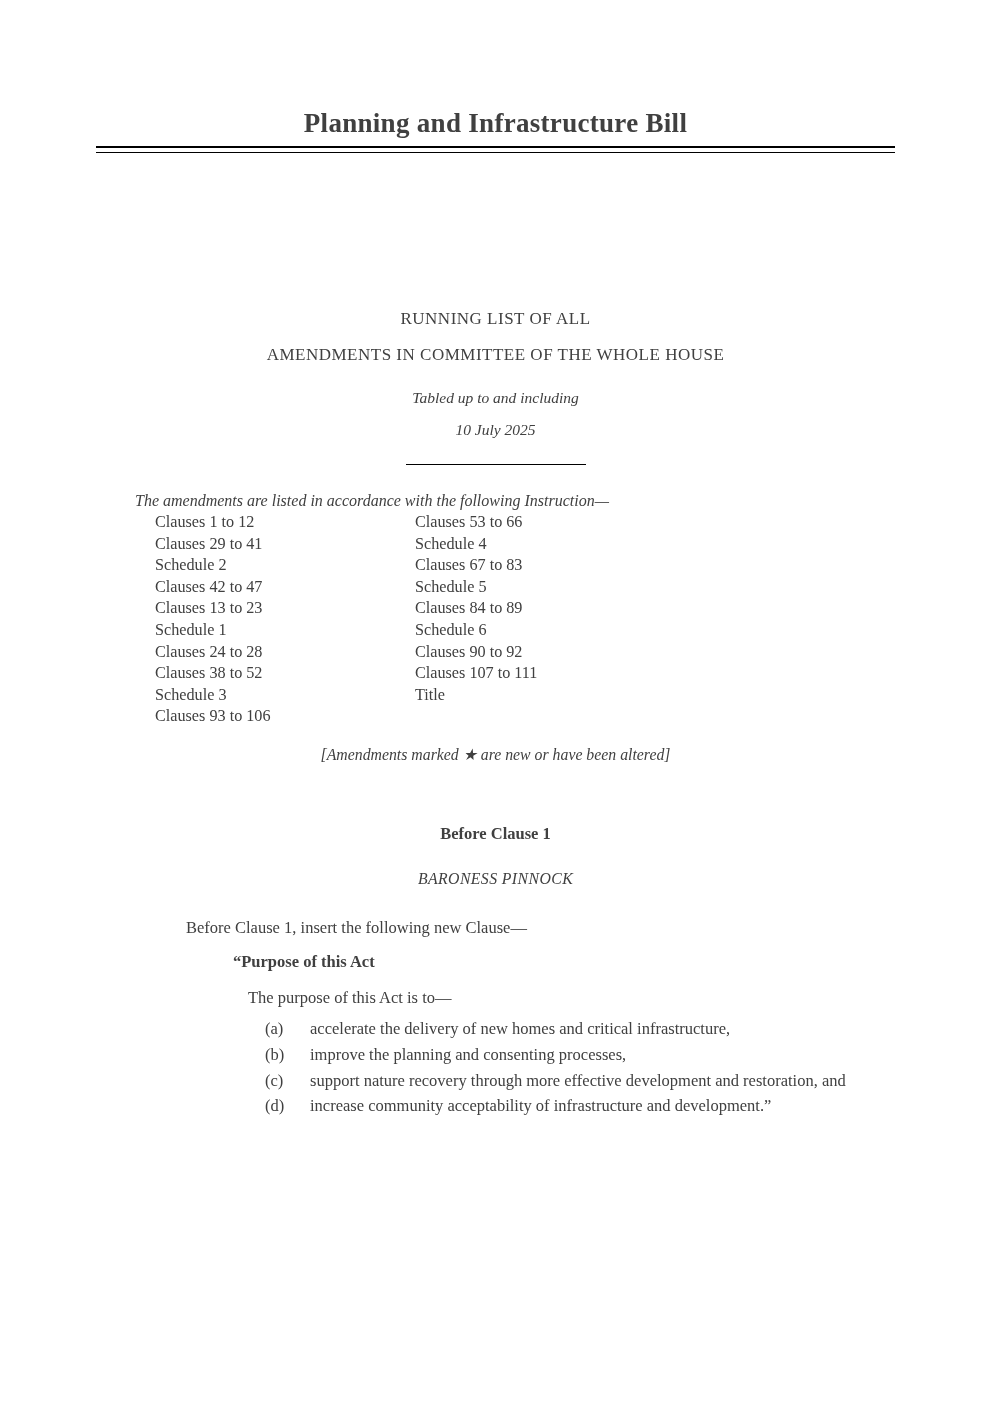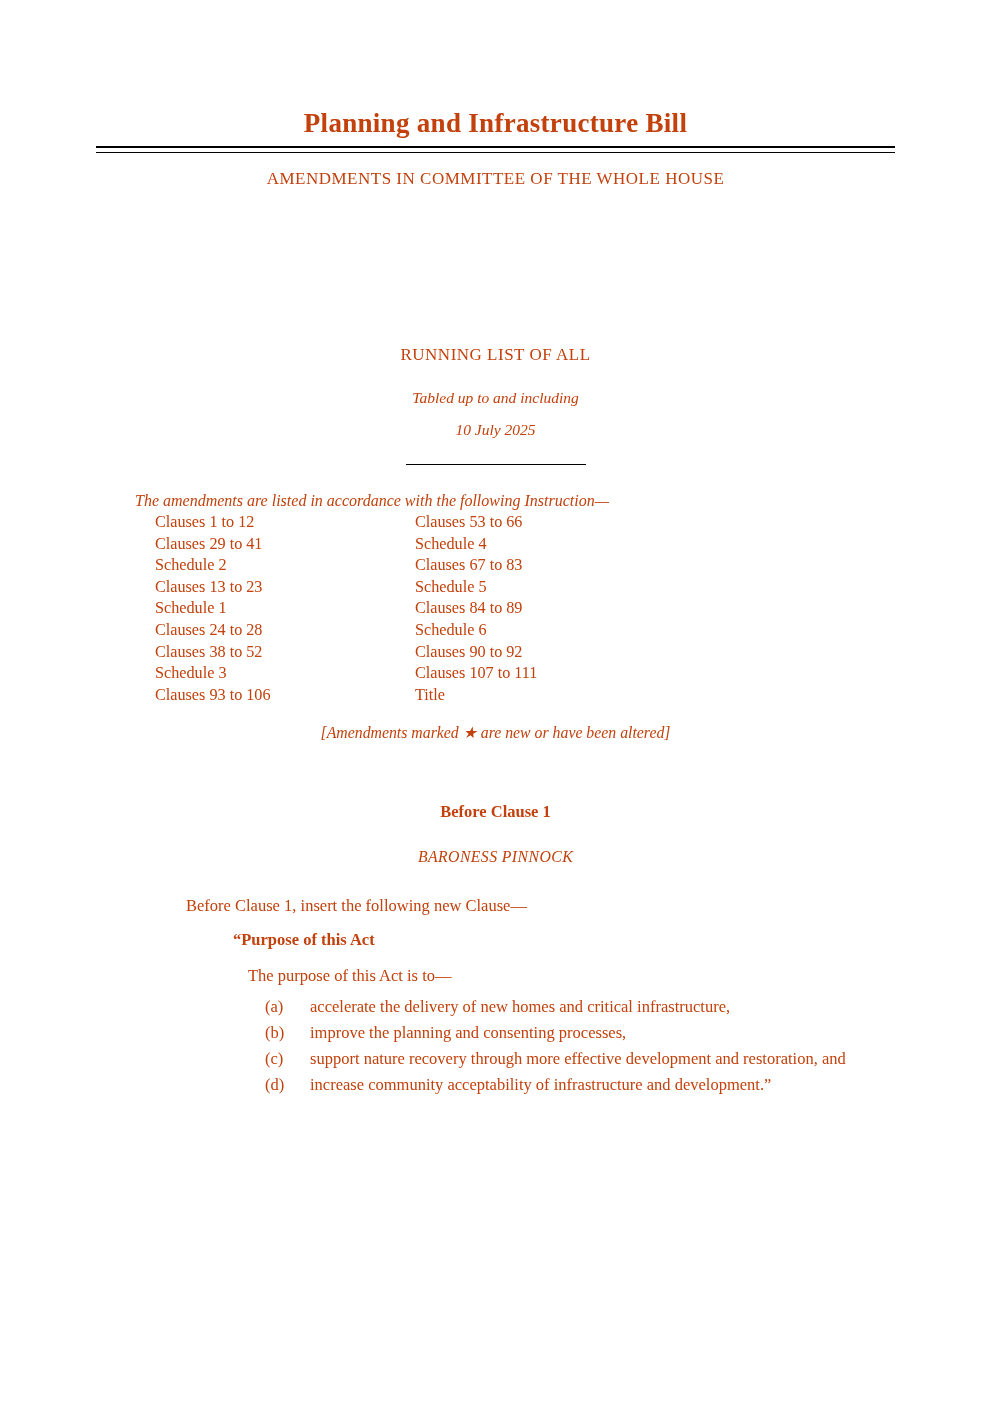--- a/index.html
+++ b/index.html
@@ -2,21 +2,21 @@
 <html><head>
 <meta charset="utf-8">
 <style>
   * { margin: 0; padding: 0; box-sizing: border-box; }
   html, body { background: #ffffff; }
   .page {
     width: 991px;
     height: 1401px;
     position: relative;
     background: #ffffff;
-    color: #c2410c;
+    color: #404040;
     font-family: "Liberation Serif", "DejaVu Serif", serif;
     font-size: 16.5px;
     line-height: 1.25;
     overflow: hidden;
   }
   .content { padding: 0 96px; }
 
   .title {
     padding-top: 108px;
     text-align: center;
@@ -137,35 +137,36 @@
 </style>
 </head>
 <body>
 
 <div class="page">
   <div class="content">
 
     <div class="title">Planning and Infrastructure Bill</div>
     <div class="double-rule"></div>
 
+    <div class="h-caps running1">RUNNING LIST OF ALL</div>
     <div class="h-caps running2">AMENDMENTS IN COMMITTEE OF THE WHOLE HOUSE</div>
-    <div class="h-caps running1">RUNNING LIST OF ALL</div>
 
     <div class="tabled">Tabled up to and including</div>
     <div class="date">10 July 2025</div>
 
     <div class="short-rule"></div>
 
     <div class="instruction-intro">The amendments are listed in accordance with the following Instruction—</div>
 
     <div class="clause-cols">
       <div class="clause-col-left">
         <div>Clauses 1 to 12</div>
         <div>Clauses 29 to 41</div>
         <div>Schedule 2</div>
+        <div>Clauses 42 to 47</div>
         <div>Clauses 13 to 23</div>
         <div>Schedule 1</div>
         <div>Clauses 24 to 28</div>
         <div>Clauses 38 to 52</div>
         <div>Schedule 3</div>
         <div>Clauses 93 to 106</div>
       </div>
       <div class="clause-col-right">
         <div>Clauses 53 to 66</div>
         <div>Schedule 4</div>

